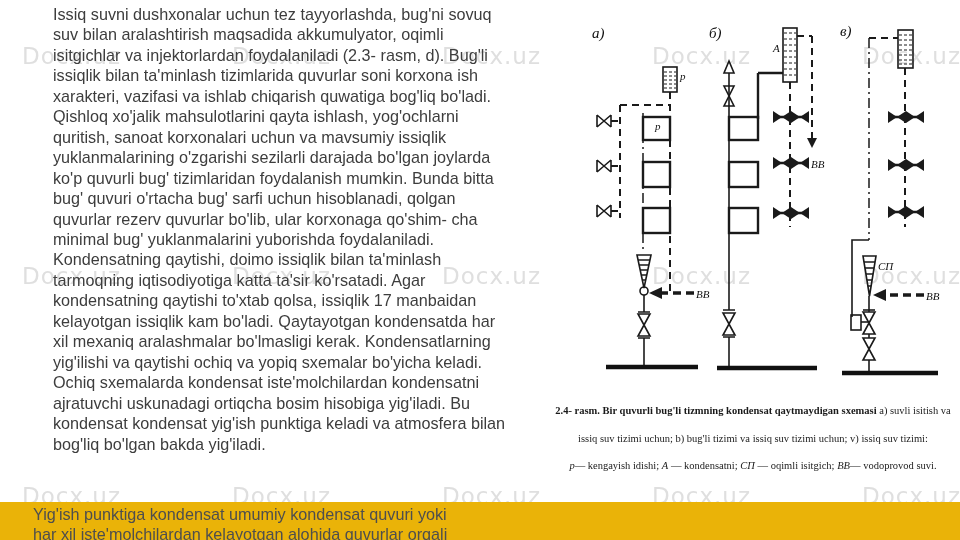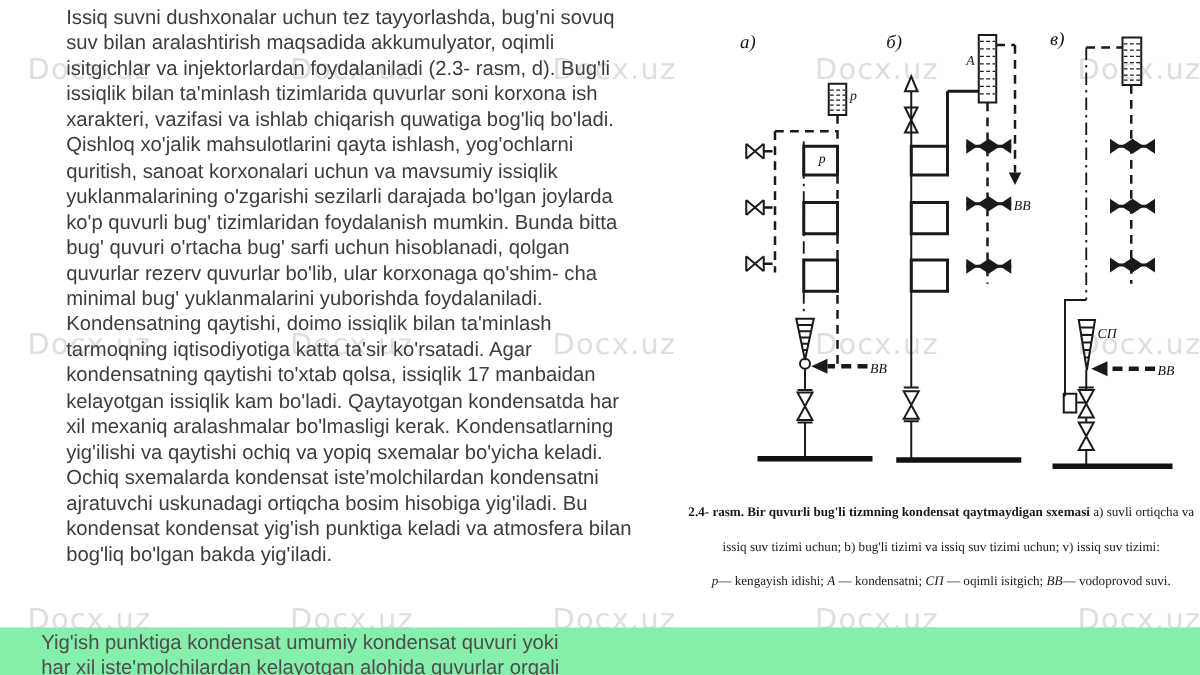--- a/index.html
+++ b/index.html
@@ -10,21 +10,21 @@
       color:#dfdfdf;letter-spacing:1px;white-space:nowrap;}
   .body-text{position:absolute;left:33px;top:4px;width:460px;z-index:2;
       font-size:16.2px;line-height:20.45px;color:#3d3d3d;text-align:left;margin-left:20px;}
   .figure{position:absolute;left:480px;top:0;width:480px;height:540px;z-index:2;}
   .figure svg{position:absolute;left:0;top:0;}
   .caption{position:absolute;left:68px;top:397px;width:410px;text-align:center;z-index:2;
       font-family:"Liberation Serif","DejaVu Serif",serif;font-size:10.5px;line-height:27.5px;color:#1a1a1a;}
   .caption b{font-weight:bold;margin-top:17px;}
   .caption i{font-style:italic;}
   .bottom-bar{position:absolute;left:0;top:502px;width:960px;height:38px;z-index:6;
-      background:#86efac;color:#4e4e4e;padding:2px 0 0 33px;box-sizing:border-box;
+      background:#eab308;color:#4e4e4e;padding:2px 0 0 33px;box-sizing:border-box;
       font-size:16.2px;line-height:20.45px;overflow:hidden;}
   
   .st{stroke:#1a1a1a;fill:none;stroke-width:1.6;}
   .thick{stroke-width:2.4;}
   .dash{stroke-dasharray:7 5;stroke-width:2;}
   .dashdot{stroke-dasharray:10 4 2 4;stroke-width:1.5;}
   .hatch{stroke-width:1;stroke-dasharray:3 2;}
   .arrow{stroke:#1a1a1a;fill:none;stroke-width:3.6;stroke-dasharray:8 5;}
   .fillb{fill:#1a1a1a;stroke:none;}
   .ground{stroke:#111;fill:none;stroke-width:4.5;}
@@ -174,21 +174,21 @@
         <path class="st" d="M383 310h12"></path>
         <path class="st" d="M383 312h12l-6 11zM383 334h12l-6-11z"></path>
         <path class="st" d="M389 334V338"></path>
         <path class="st" d="M383 338h12l-6 11zM383 360h12l-6-11z"></path>
         <path class="st" d="M389 360V372"></path>
         <path class="ground" d="M362 373H458"></path>
       </g>
     </svg>
 
     <div class="caption">
-      <div><b>2.4- rasm. Bir quvurli bug'li tizmning kondensat qaytmaydigan sxemasi</b><span> a) suvli ortiqcha va</span></div>
+      <div><b>2.4- rasm. Bir quvurli bug'li tizmning kondensat qaytmaydigan sxemasi</b><span> a) suvli isitish va</span></div>
       <div>issiq suv tizimi uchun; b) bug'li tizimi va issiq suv tizimi uchun; v) issiq suv tizimi:</div>
       <div><i>p</i><span>— kengayish idishi; </span><i>A</i><span> — kondensatni; </span><i>СП</i><span> — oqimli isitgich; </span><i>BB</i><span>— vodoprovod suvi.</span></div>
     </div>
   </div>
 
   <div class="bottom-bar">
     <div>Yig'ish punktiga kondensat umumiy kondensat quvuri yoki</div>
     <div>har xil iste'molchilardan kelayotgan alohida quvurlar orqali</div>
   </div>
 

